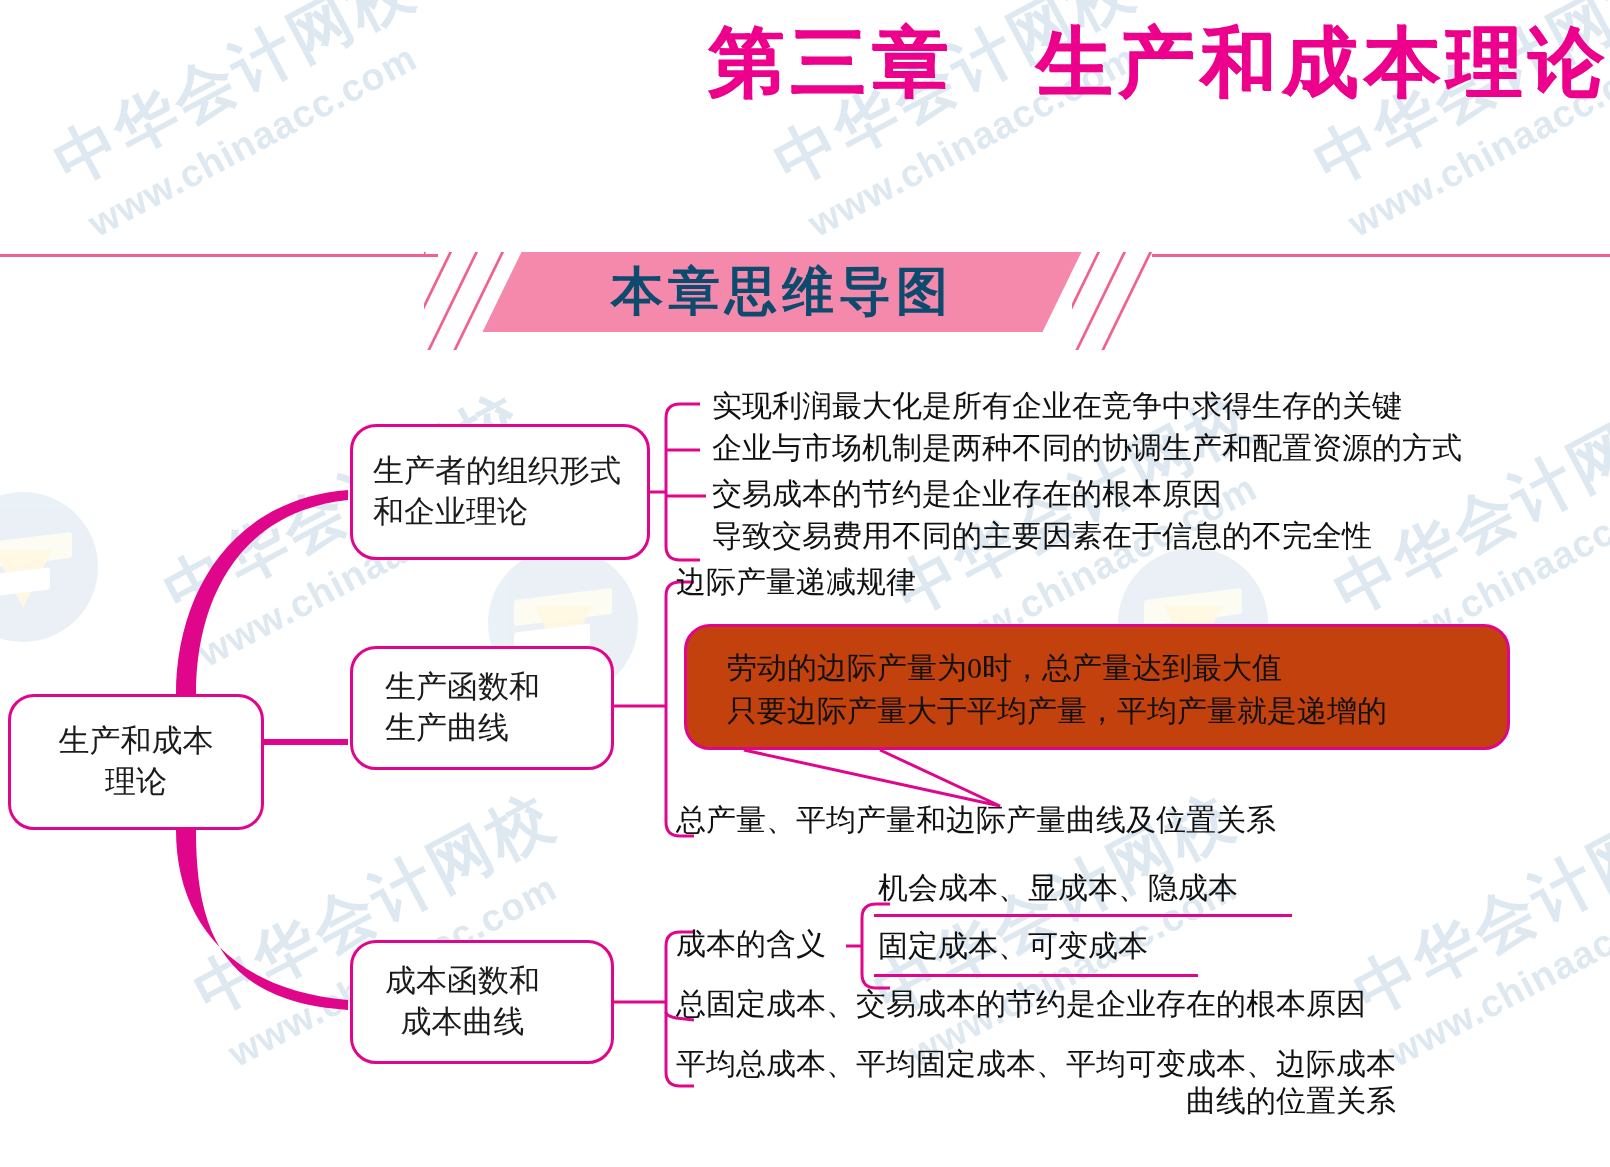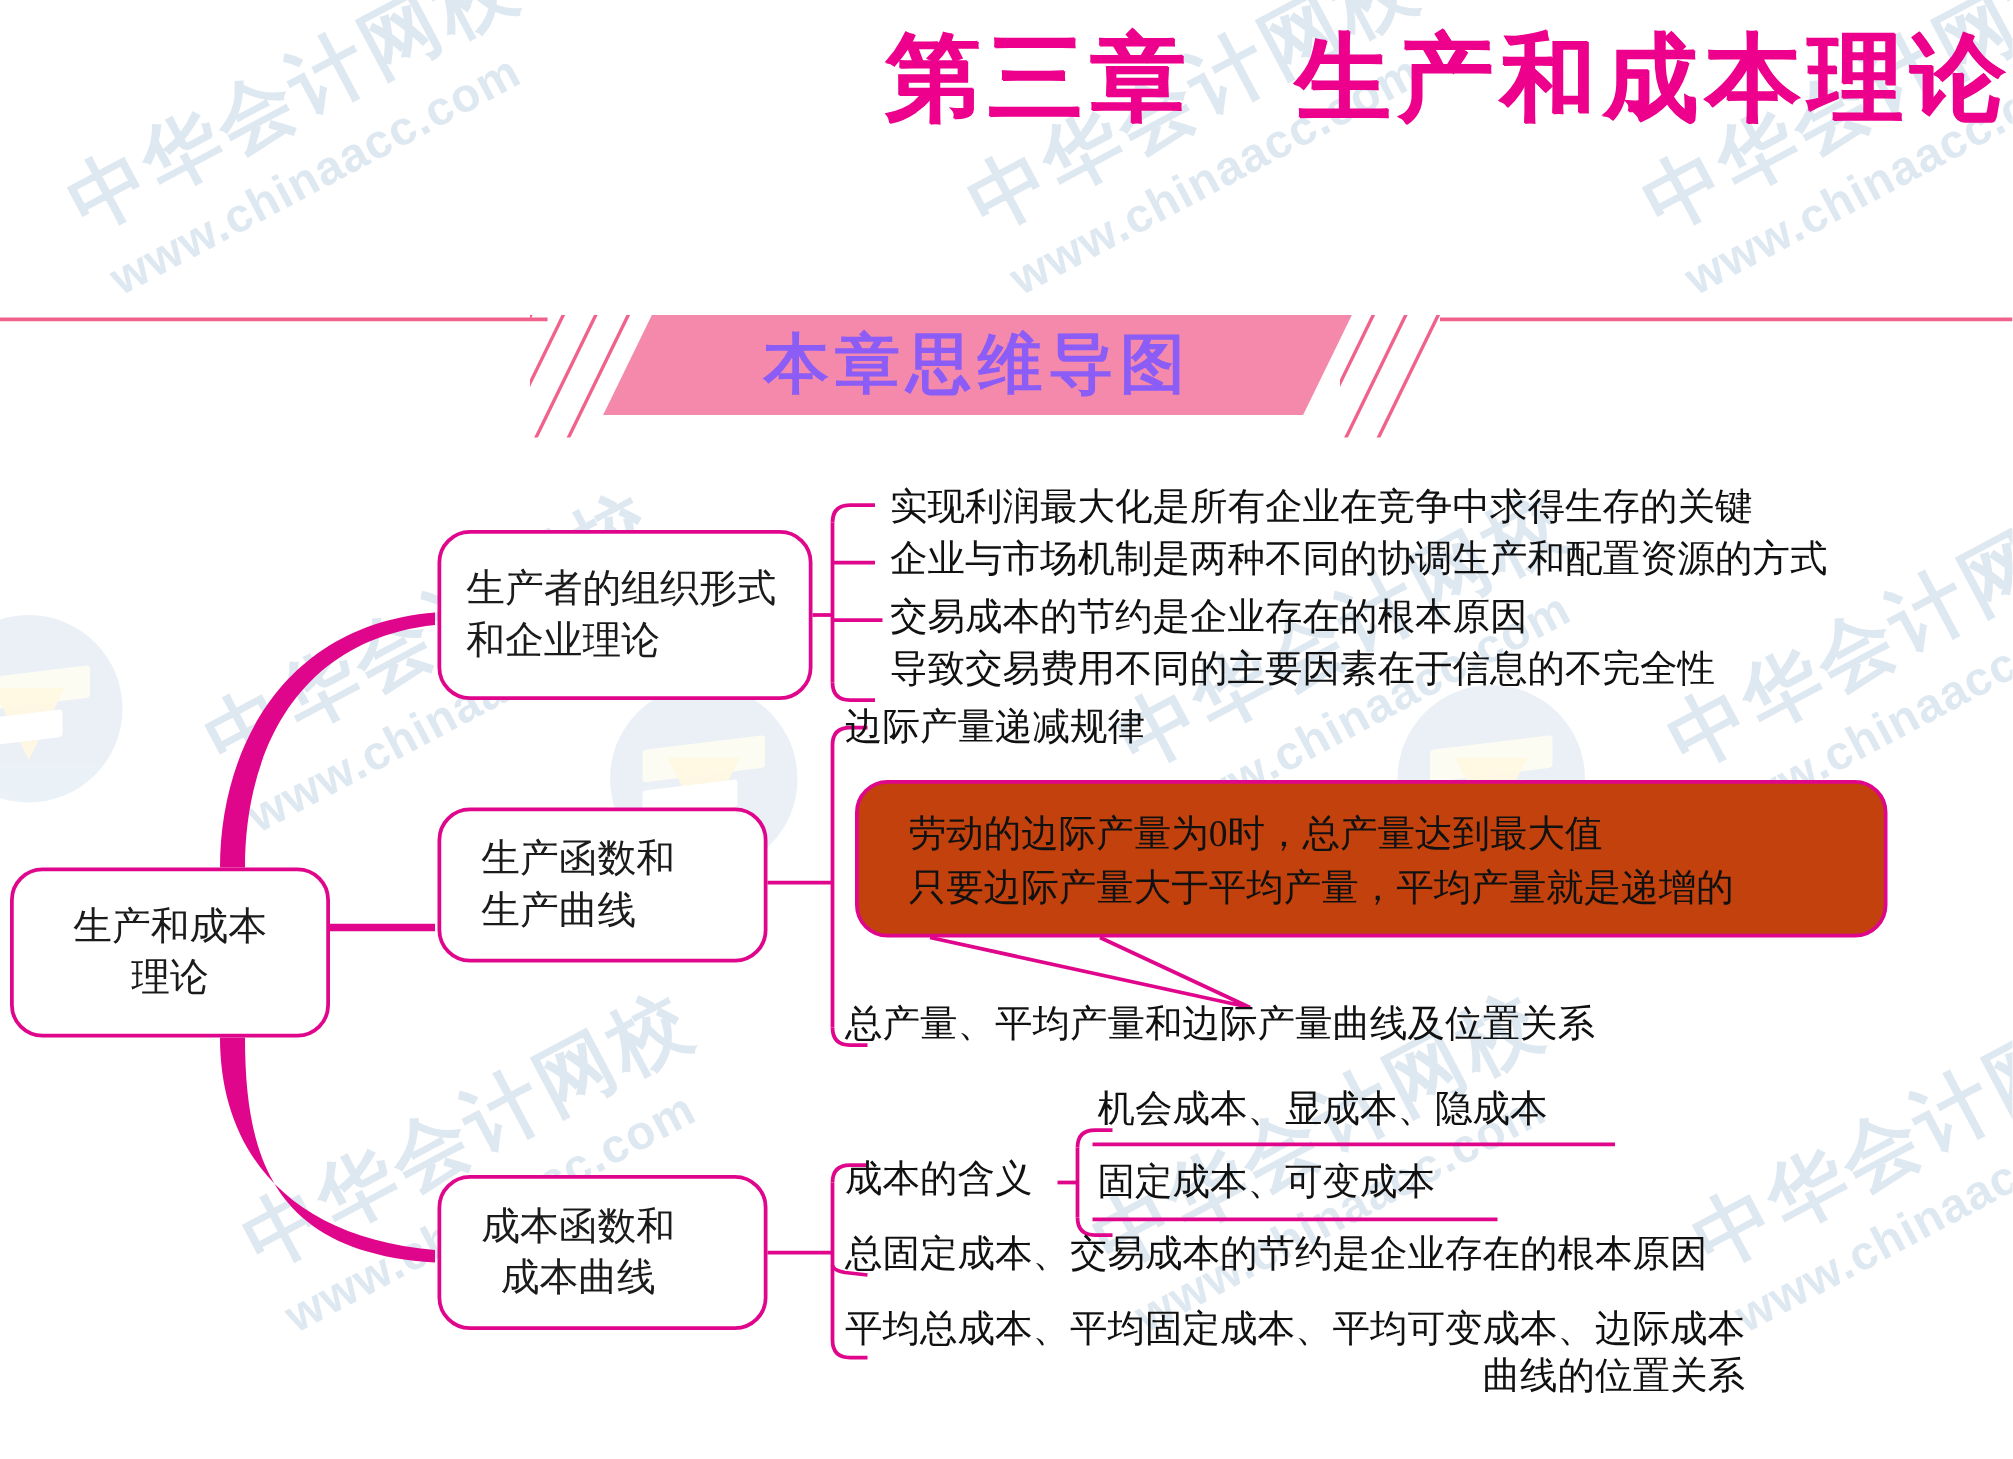--- a/index.html
+++ b/index.html
@@ -66,21 +66,21 @@
 
   #banner{
     position:absolute;left:502px;top:252px;width:560px;height:80px;
     background:#f589ab;
     transform:skewX(-26deg);
     z-index:5;
   }
   #banner-text{
     position:absolute;left:502px;top:252px;width:560px;height:80px;
     display:flex;align-items:center;justify-content:center;
-    color:#8b5cf6;font-size:52px;font-weight:700;letter-spacing:5px;
+    color:#0c4a6e;font-size:52px;font-weight:700;letter-spacing:5px;
     font-family:"Liberation Sans","DejaVu Sans",sans-serif;
     z-index:6;
   }
 
   
   #map{position:absolute;left:0;top:0;width:1610px;height:1167px;z-index:3;}
   .node{
     position:absolute;
     border:3px solid #e0068c;
     border-radius:26px;

